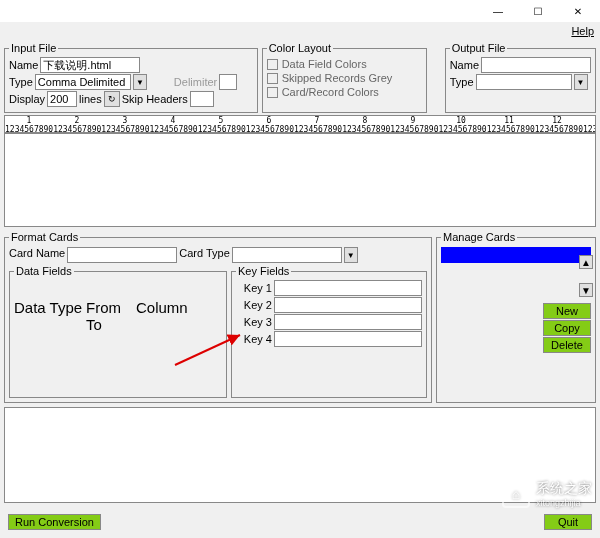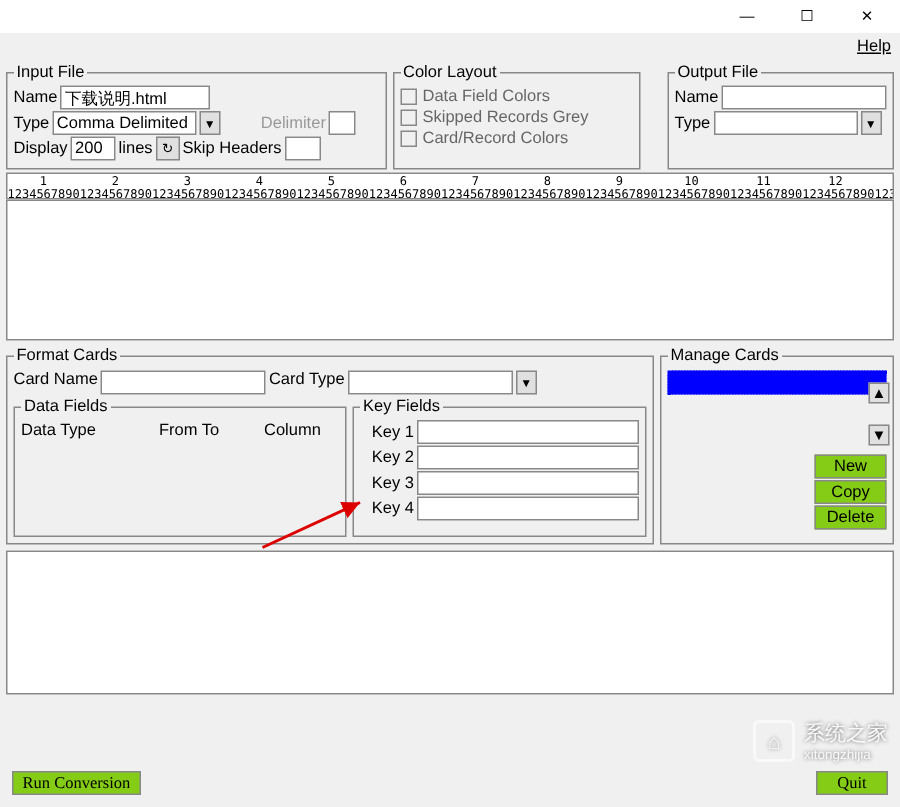--- a/index.html
+++ b/index.html
@@ -26,34 +26,34 @@
 .ruler .nums { display:flex; }
 .ruler .nums span { display:inline-block; width:48px; text-align:center; }
 .preview { border: 1px solid #888; background: #fff; height: 94px; margin-top: 0; }
 .row2 { display: flex; gap: 4px; margin-top: 4px; }
 .format-cards { flex: 1; }
 .manage-cards { width: 160px; }
 .fc-line1 { display: flex; gap: 2px; margin: 2px 0; }
 .fc-cols { display: flex; gap: 4px; }
 .data-fields { flex: 1; }
 .key-fields { width: 128px; }
-.df-head { display: flex; font-size: 11px; margin-top: 2px; gap: 20px; }
+.df-head { display: flex; font-size: 15px; margin-top: 20px; }
 .df-head span:nth-child(1){ width: 72px; }
 .df-head span:nth-child(2){ width: 50px; }
 .df-head span:nth-child(3){ width: 50px; }
 .kf-row { display: flex; align-items: center; margin: 1px 0; gap: 2px; }
 .kf-row label { width: 36px; text-align: right; }
 .kf-row input { flex: 1; }
 .mc-list { border: 1px dotted #00f; background: #00f; height: 16px; margin: 2px 0; }
 .mc-scroll { display: flex; flex-direction: column; gap: 14px; position: absolute; right: 2px; top: 12px; }
 .mc-scroll .sb { font-size: 10px; width: 14px; height: 14px; display:flex; align-items:center; justify-content:center; border:1px solid #888; background:#e0e0e0; }
 .mc-btns { display: flex; flex-direction: column; gap: 1px; margin-top: 40px; align-items: flex-end; }
 .btn { border: 1px solid #888; background: #84cc16; padding: 1px 6px; font-size: 11px; font-family: inherit; min-width: 48px; text-align: center; }
 .result { border: 1px solid #888; background: #fff; height: 96px; margin-top: 4px; }
-.footer { display: flex; justify-content: space-between; padding: 4px; position: absolute; bottom: 4px; left: 4px; right: 4px; font-family: Liberation Serif, serif; }
+.footer { display: flex; justify-content: space-between; padding: 4px; position: absolute; bottom: 4px; left: 4px; right: 4px; }
 .arrow { position: absolute; left: 170px; top: 330px; pointer-events: none; }
 .watermark { position: absolute; right: 8px; bottom: 30px; opacity: 0.6; color: #fff; font-family: sans-serif; font-size: 14px; display:flex; align-items:center; gap:6px; text-shadow: 0 0 3px #000; }
 .watermark .logo { width:28px; height:28px; border:2px solid #fff; border-radius:4px; display:flex; align-items:center; justify-content:center; font-size:14px; }
 .disabled { color: #999; padding-left: 25px; }
 </style>
 </head>
 <body>
 
 <div class="titlebar">
   <div class="tbtn">—</div>

